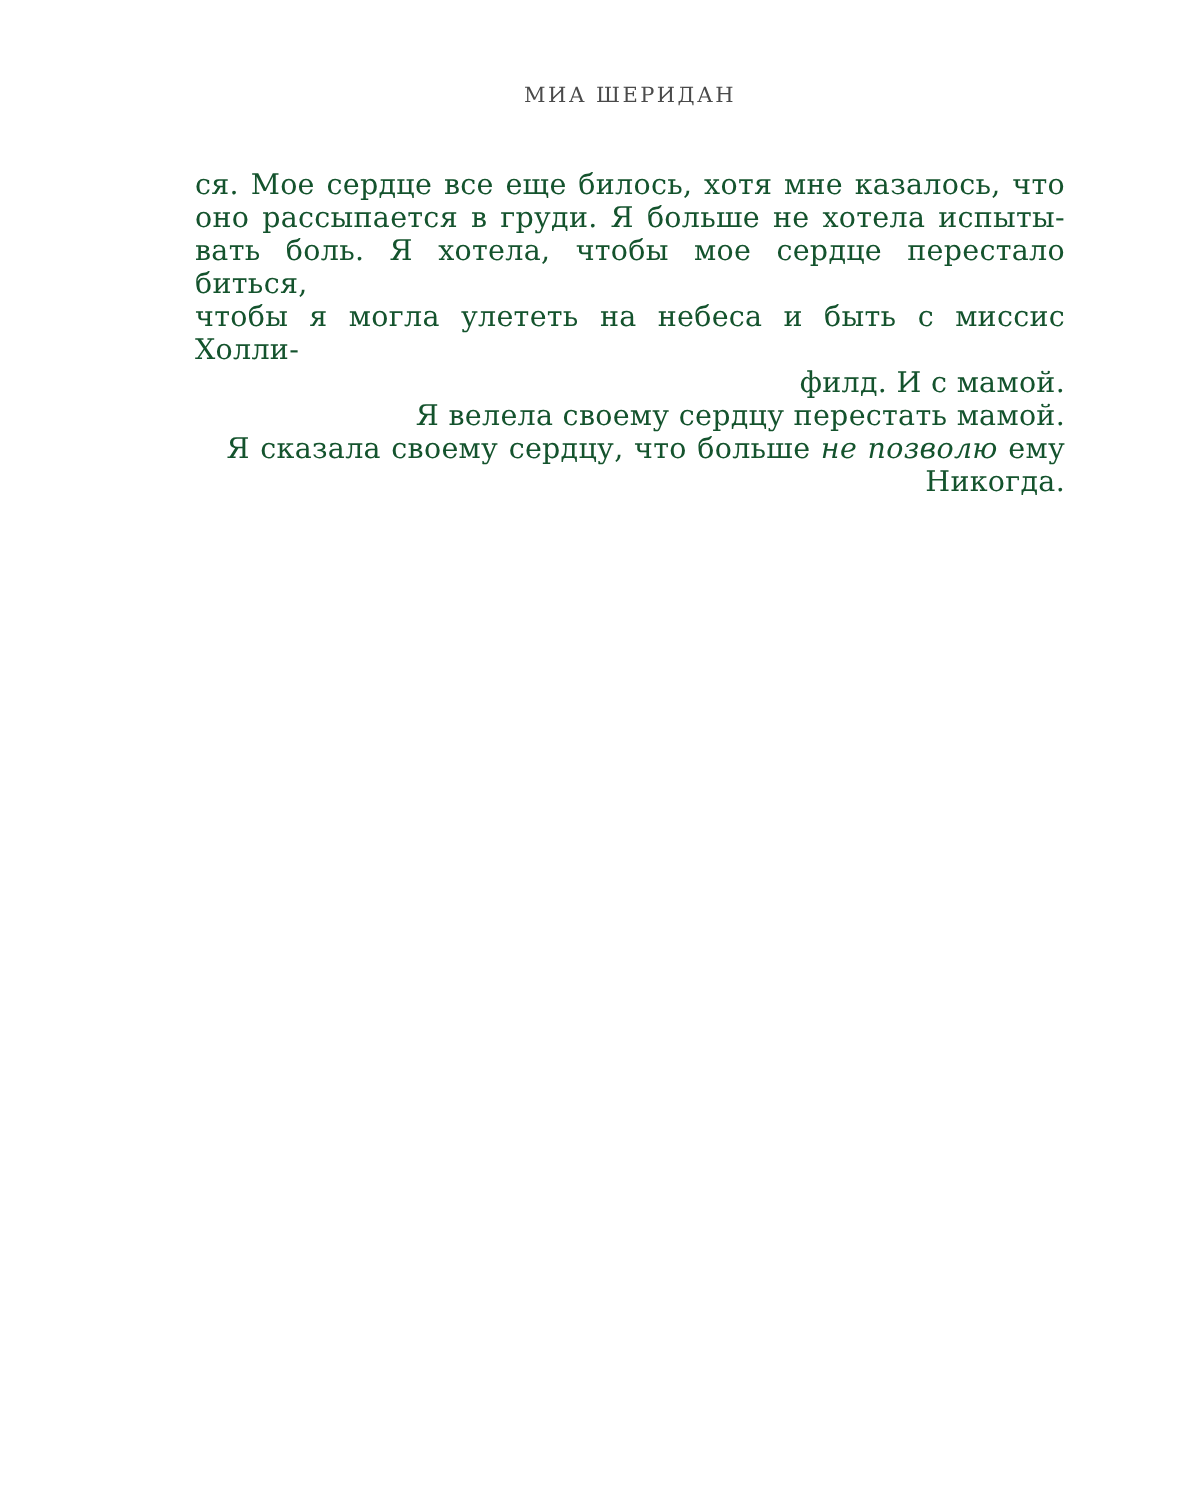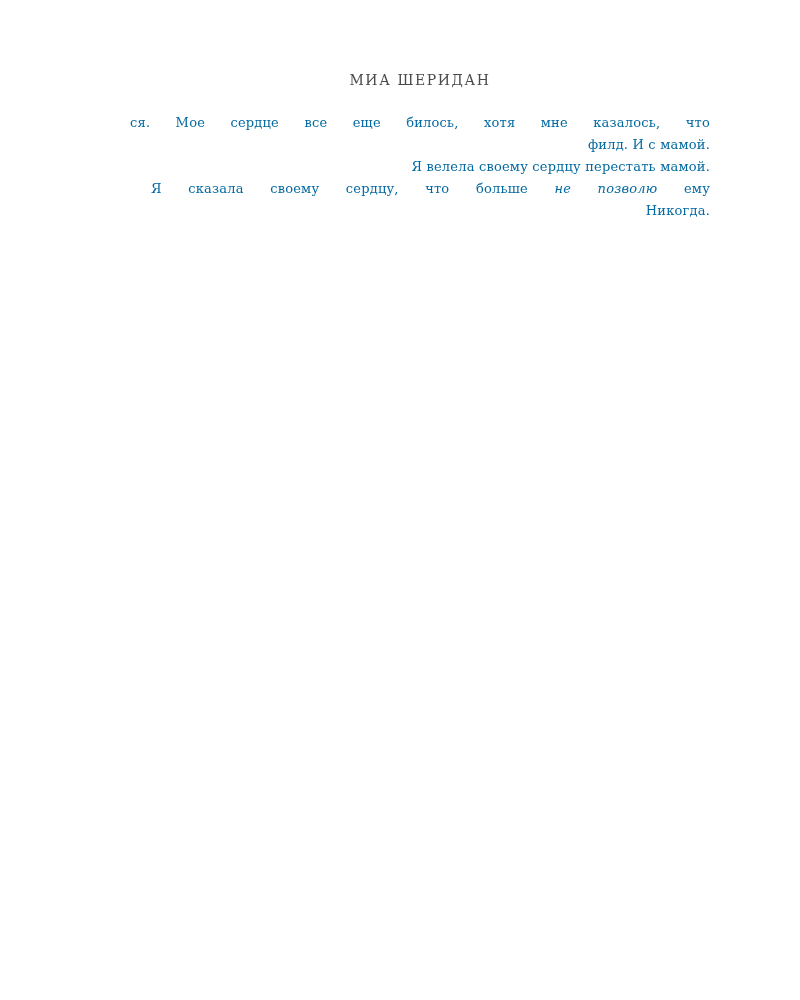--- a/index.html
+++ b/index.html
@@ -10,38 +10,38 @@
   .page {
     position: relative;
     width: 800px;
     height: 1000px;
     background: #ffffff;
     font-family: "DejaVu Serif", serif;
     overflow: hidden;
   }
   .running-head {
     position: absolute;
-    top: 72px;
+    top: 56px;
     left: 130px;
     width: 580px;
     text-align: center;
     font-size: 14px;
     line-height: 16px;
     letter-spacing: 1.6px;
     color: #4a4a4a;
   }
   .textblock {
     position: absolute;
     top: 112px;
     left: 130px;
     width: 580px;
-    font-size: 13px;
+    font-size: 19px;
     line-height: 22px;
     letter-spacing: 0.2px;
-    color: #0369a1;
+    color: #14532d;
   }
   .line {
     text-align: right;
     white-space: normal;
   }
   .line.stretch {
     text-align: justify;
     text-align-last: justify;
   }
   .line.ind {
@@ -55,22 +55,25 @@
 <body>
 
 <div class="page">
 
   <div class="running-head">МИА ШЕРИДАН</div>
 
   <div class="textblock">
 
     <div class="line stretch">ся. Мое сердце все еще билось, хотя мне казалось, что</div>
 
+    <div class="line stretch">оно рассыпается в груди. Я больше не хотела испыты-</div>
 
+    <div class="line stretch">вать боль. Я хотела, чтобы мое сердце перестало биться,</div>
 
+    <div class="line stretch">чтобы я могла улететь на небеса и быть с миссис Холли-</div>
 
     <div class="line">филд. И с мамой.</div>
 
     <div class="line ind">Я велела своему сердцу перестать мамой.</div>
 
 
     <div class="line ind stretch"><span>Я сказала своему сердцу, что больше </span><span class="it">не позволю</span><span> ему</span></div>
 
 
     <div class="line ind">Никогда.</div>

